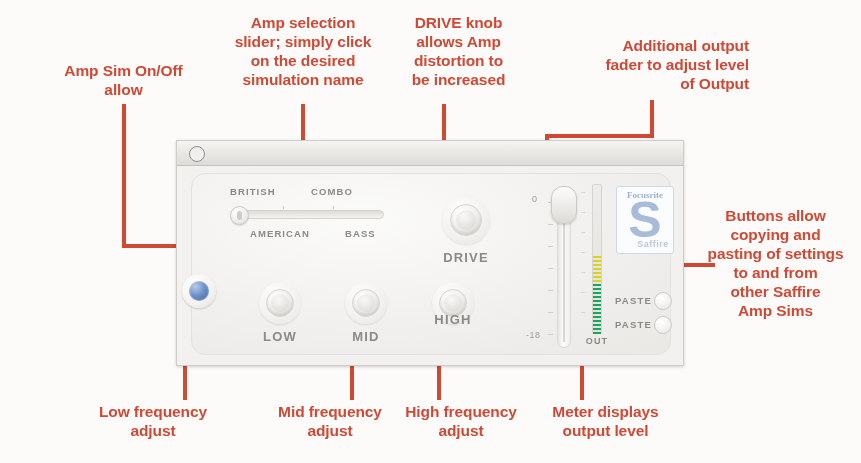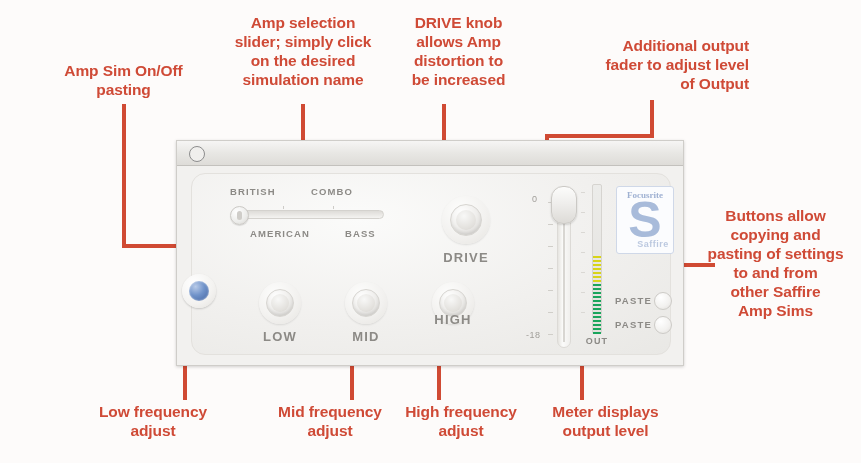--- a/index.html
+++ b/index.html
@@ -338,21 +338,21 @@
         <div class="cplabel" style="top:3px;">PASTE</div>
         <div class="cpbtn" style="top:0;"></div>
         <div class="cplabel" style="top:27px;">PASTE</div>
         <div class="cpbtn" style="top:24px;"></div>
       </div>
 
     </div>
   </div>
 
   <div class="callout" style="left:26px;top:61px;width:195px;">Amp Sim On/Off
-pasting</div>
+allow</div>
 
   <div class="callout" style="left:213px;top:13px;width:180px;">Amp selection
 slider; simply click
 on the desired
 simulation name</div>
 
   <div class="callout" style="left:396px;top:13px;width:125px;">DRIVE knob
 allows Amp
 distortion to
 be increased</div>

